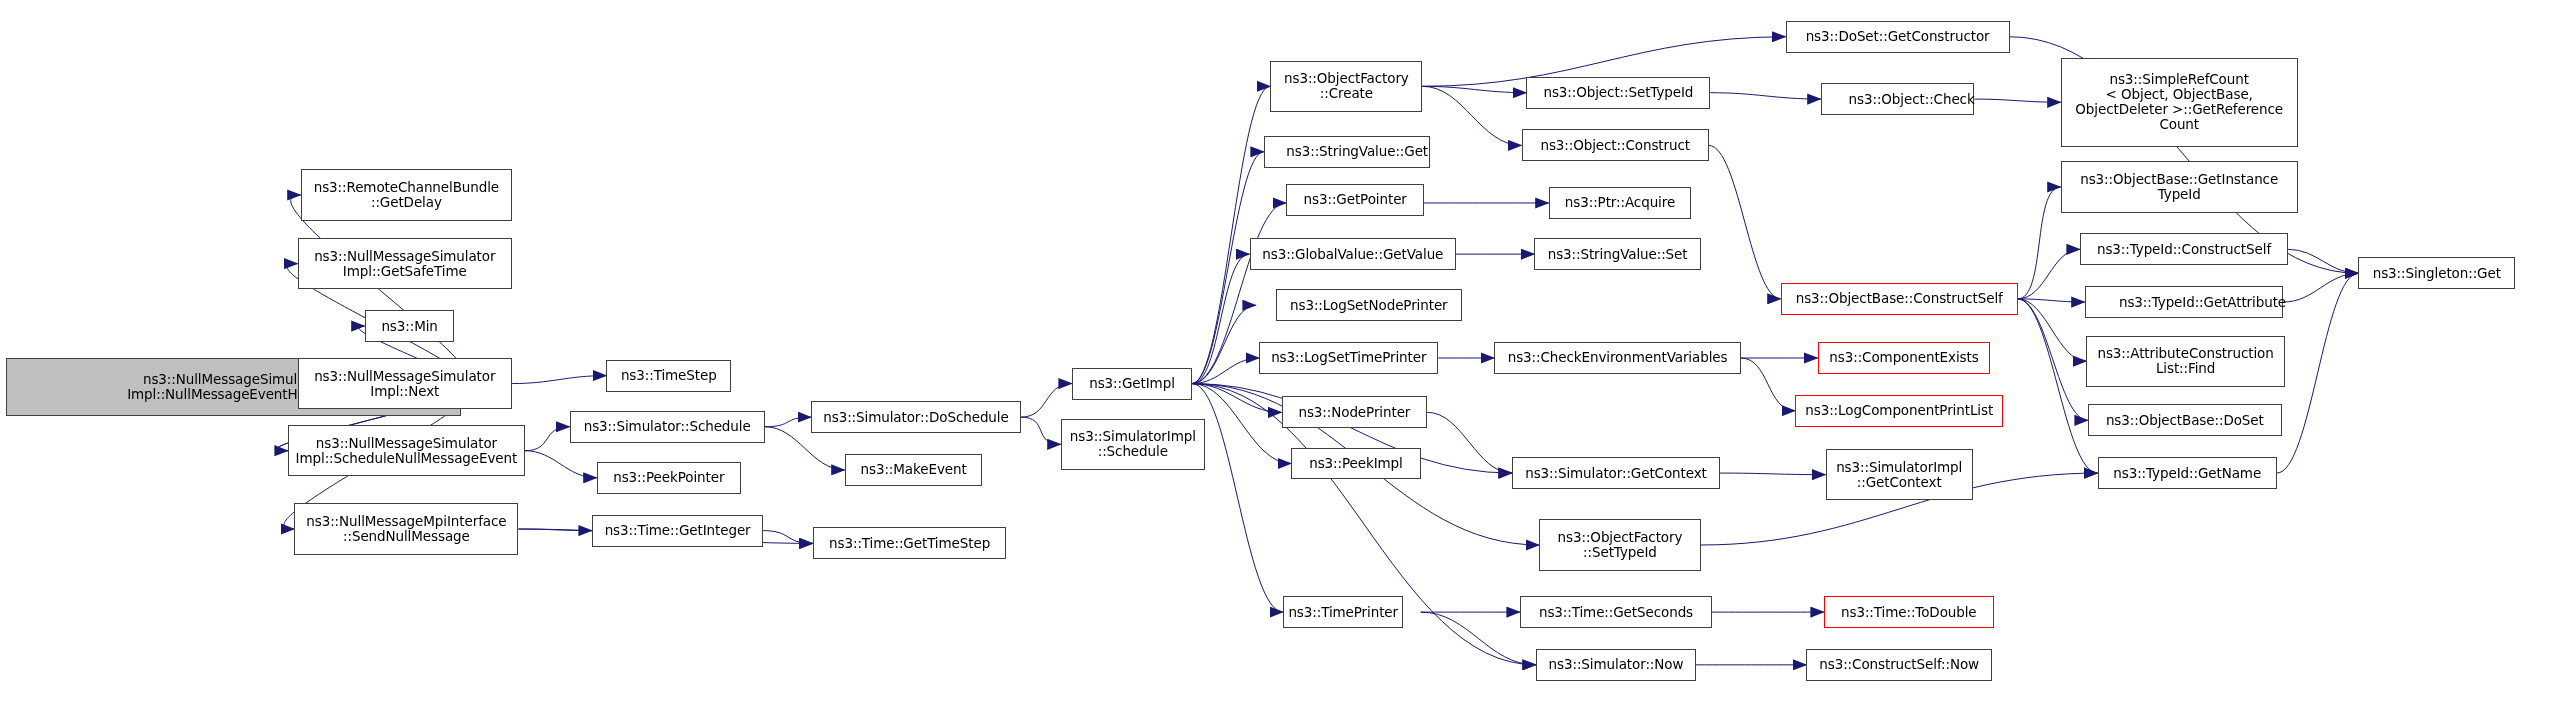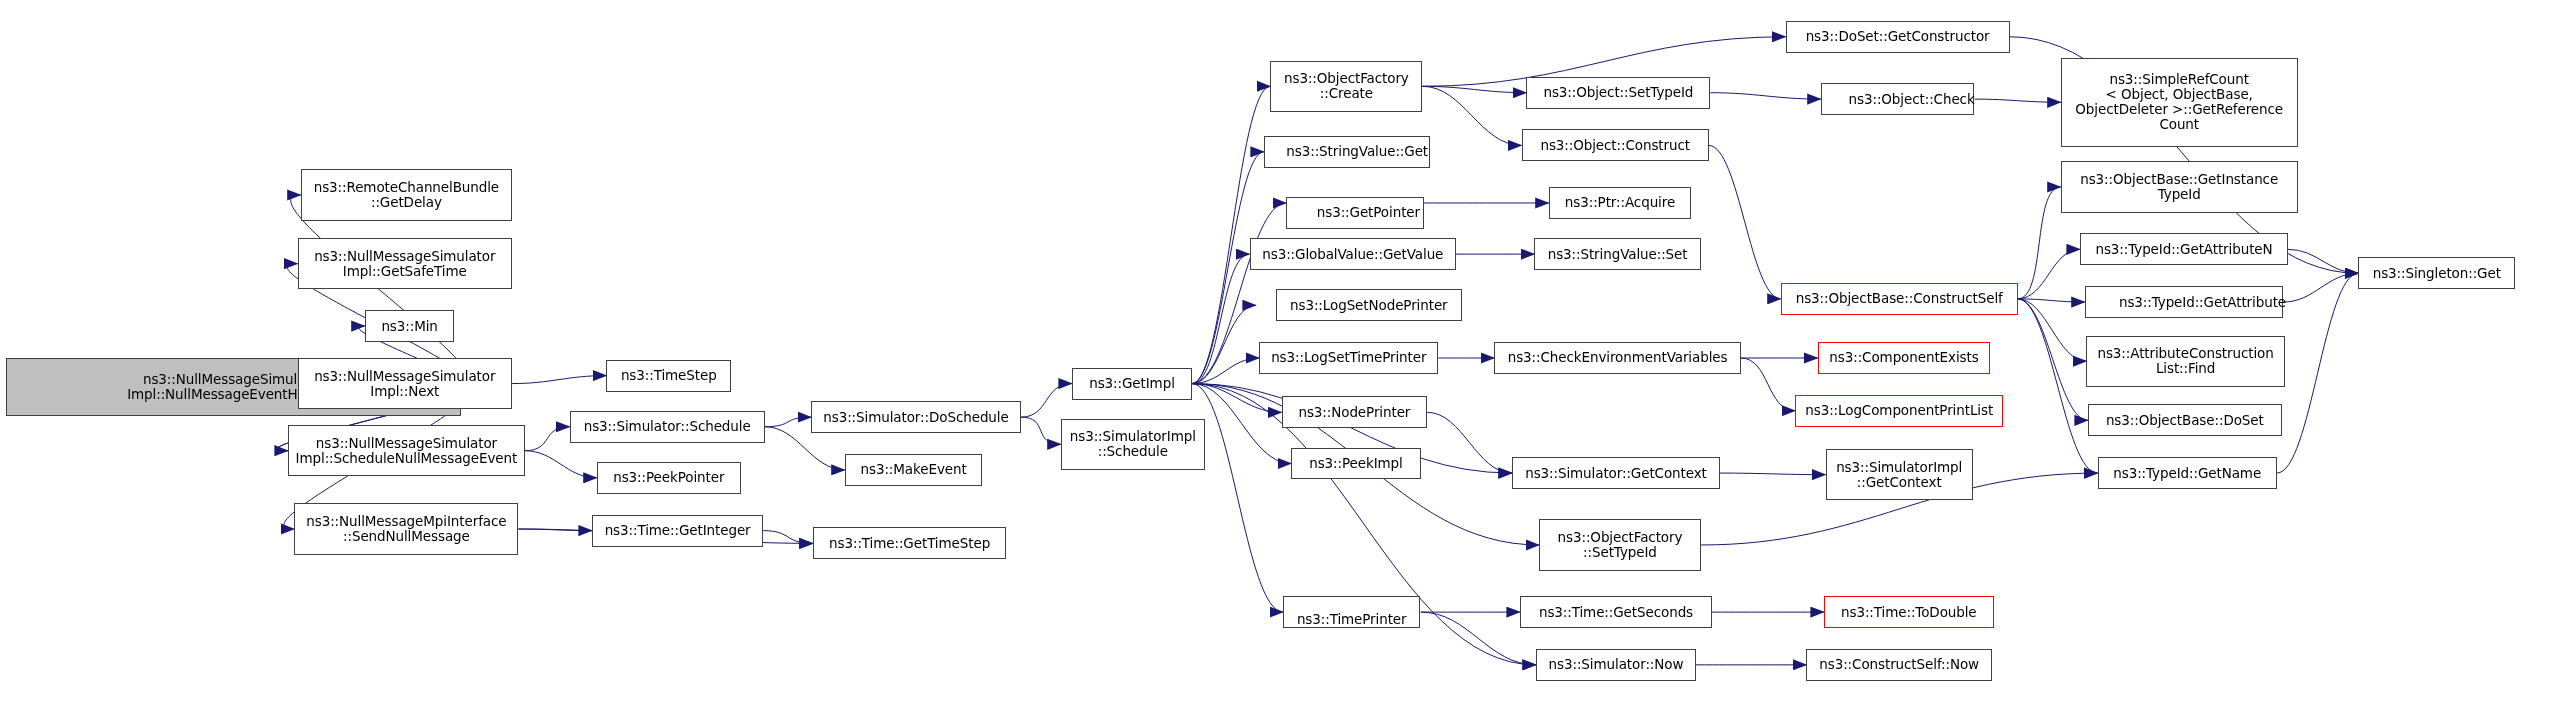--- a/index.html
+++ b/index.html
@@ -103,29 +103,29 @@
       <div class="node" style="left: 592px; top: 514.625px; width: 171.2px; height: 31.9643px;"><span>ns3::Time::GetInteger</span></div>
       <div class="node" style="left: 811.2px; top: 401.152px; width: 209.6px; height: 31.9643px;"><span>ns3::Simulator::DoSchedule</span></div>
       <div class="node" style="left: 844.8px; top: 453.893px; width: 137.6px; height: 31.9643px;"><span>ns3::MakeEvent</span></div>
       <div class="node" style="left: 812.8px; top: 527.411px; width: 193.6px; height: 31.9643px;"><span>ns3::Time::GetTimeStep</span></div>
       <div class="node" style="left: 1072px; top: 367.589px; width: 120px; height: 31.9643px;"><span>ns3::GetImpl</span></div>
       <div class="node" style="left: 1060.8px; top: 418.732px; width: 144px; height: 51.1429px;"><span>ns3::SimulatorImpl
 ::Schedule</span></div>
       <div class="node" style="left: 1270.4px; top: 60.7321px; width: 152px; height: 51.1429px;"><span>ns3::ObjectFactory
 ::Create</span></div>
       <div class="node" style="left: 1264px; top: 135.848px; width: 166.4px; height: 31.9643px; padding-left: 23px;"><span>ns3::StringValue::Get</span></div>
-      <div class="node" style="left: 1286.4px; top: 197px; width: 137.6px; height: 31.9643px; justify-content: flex-end;"><span>ns3::GetPointer</span></div>
+      <div class="node" style="left: 1286.4px; top: 184px; width: 137.6px; height: 31.9643px;"><span>ns3::GetPointer</span></div>
       <div class="node" style="left: 1249.6px; top: 238.134px; width: 206.4px; height: 31.9643px;"><span>ns3::GlobalValue::GetValue</span></div>
       <div class="node" style="left: 1276px; top: 289.277px; width: 185.6px; height: 31.9643px;"><span>ns3::LogSetNodePrinter</span></div>
       <div class="node" style="left: 1259.2px; top: 342.018px; width: 179.2px; height: 31.9643px;"><span>ns3::LogSetTimePrinter</span></div>
       <div class="node" style="left: 1281.6px; top: 396.357px; width: 145.6px; height: 31.9643px;"><span>ns3::NodePrinter</span></div>
       <div class="node" style="left: 1291.2px; top: 447.5px; width: 129.6px; height: 31.9643px;"><span>ns3::PeekImpl</span></div>
       <div class="node" style="left: 1539.2px; top: 519.42px; width: 161.6px; height: 51.1429px;"><span>ns3::ObjectFactory
 ::SetTypeId</span></div>
-      <div class="node" style="left: 1283.2px; top: 596.134px; width: 137px; height: 31.9643px; align-items: flex-end;"><span>ns3::TimePrinter</span></div>
+      <div class="node" style="left: 1283.2px; top: 596.134px; width: 120px; height: 31.9643px;"><span>ns3::TimePrinter</span></div>
       <div class="node" style="left: 1526.4px; top: 76.7143px; width: 184px; height: 31.9643px;"><span>ns3::Object::SetTypeId</span></div>
       <div class="node" style="left: 1521.6px; top: 129.455px; width: 187.2px; height: 31.9643px;"><span>ns3::Object::Construct</span></div>
       <div class="node" style="left: 1548.8px; top: 186.991px; width: 142.4px; height: 31.9643px;"><span>ns3::Ptr::Acquire</span></div>
       <div class="node" style="left: 1534.4px; top: 238.134px; width: 166.4px; height: 31.9643px;"><span>ns3::StringValue::Set</span></div>
       <div class="node" style="left: 1494.4px; top: 342.018px; width: 246.4px; height: 31.9643px;"><span>ns3::CheckEnvironmentVariables</span></div>
       <div class="node" style="left: 1512px; top: 457.089px; width: 208px; height: 31.9643px;"><span>ns3::Simulator::GetContext</span></div>
       <div class="node" style="left: 1520px; top: 596.134px; width: 192px; height: 31.9643px;"><span>ns3::Time::GetSeconds</span></div>
       <div class="node" style="left: 1536px; top: 648.875px; width: 160px; height: 31.9643px;"><span>ns3::Simulator::Now</span></div>
       <div class="node" style="left: 1785.6px; top: 20.7768px; width: 224px; height: 31.9643px;"><span>ns3::DoSet::GetConstructor</span></div>
       <div class="node" style="left: 1820.8px; top: 83.1071px; width: 153.6px; height: 31.9643px; padding-left: 31px;"><span>ns3::Object::Check</span></div>
@@ -135,21 +135,21 @@
       <div class="node" style="left: 1825.6px; top: 449.098px; width: 147.2px; height: 51.1429px;"><span>ns3::SimulatorImpl
 ::GetContext</span></div>
       <div class="node red" style="left: 1824px; top: 596.134px; width: 169.6px; height: 31.9643px;"><span>ns3::Time::ToDouble</span></div>
       <div class="node" style="left: 1806.4px; top: 648.875px; width: 185.6px; height: 31.9643px;"><span>ns3::ConstructSelf::Now</span></div>
       <div class="node" style="left: 2060.8px; top: 57.5357px; width: 236.8px; height: 89.5px;"><span>ns3::SimpleRefCount
 &lt; Object, ObjectBase,
 ObjectDeleter &gt;::GetReference
 Count</span></div>
       <div class="node" style="left: 2060.8px; top: 161.42px; width: 236.8px; height: 51.1429px;"><span>ns3::ObjectBase::GetInstance
 TypeId</span></div>
-      <div class="node" style="left: 2080px; top: 233.339px; width: 208px; height: 31.9643px;"><span>ns3::TypeId::GetAttributeN</span></div>
+      <div class="node" style="left: 2080px; top: 233.339px; width: 208px; height: 31.9643px;"><span>ns3::TypeId::ConstructSelf</span></div>
       <div class="node" style="left: 2084.8px; top: 286.08px; width: 198.4px; height: 31.9643px; padding-left: 40px;"><span>ns3::TypeId::GetAttribute</span></div>
       <div class="node" style="left: 2086.4px; top: 335.625px; width: 198.4px; height: 51.1429px;"><span>ns3::AttributeConstruction
 List::Find</span></div>
       <div class="node" style="left: 2088px; top: 404.348px; width: 193.6px; height: 31.9643px;"><span>ns3::ObjectBase::DoSet</span></div>
       <div class="node" style="left: 2097.6px; top: 457.089px; width: 179.2px; height: 31.9643px;"><span>ns3::TypeId::GetName</span></div>
       <div class="node" style="left: 2358.4px; top: 257.312px; width: 156.8px; height: 31.9643px; align-items: center;"><span>ns3::Singleton::Get</span></div>
     </div>
 </div>
 
 </body></html>

